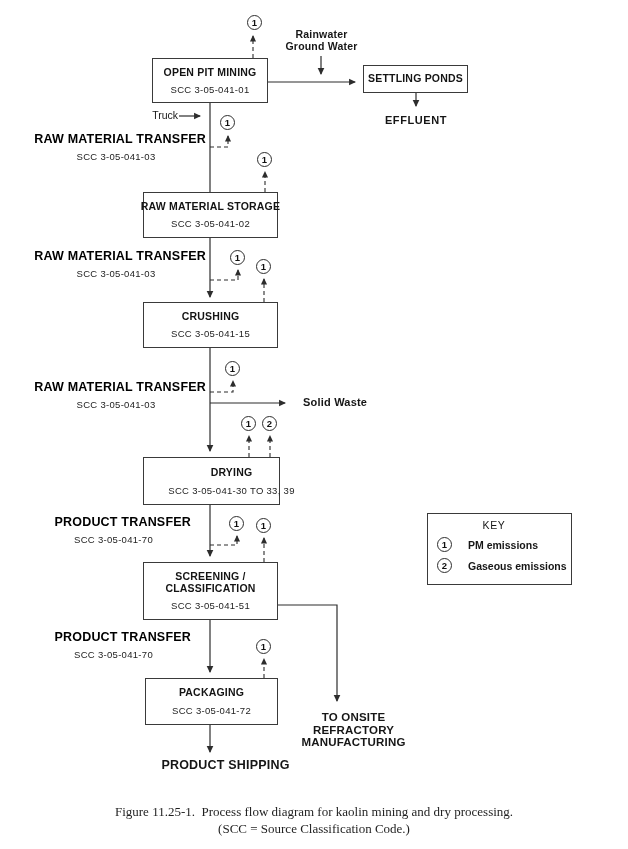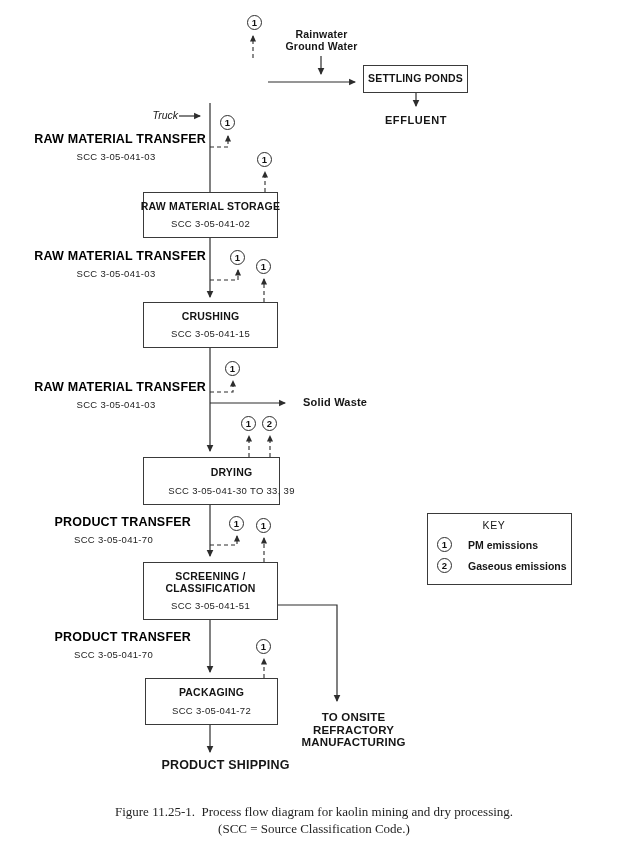--- a/index.html
+++ b/index.html
@@ -76,20 +76,24 @@
     <path d="M210 280 L238 280 L238 270" stroke="#2d2d2d" stroke-width="1.1" fill="none" stroke-dasharray="4 3" marker-end="url(#arr)"></path>
     <path d="M264 302 L264 279" stroke="#2d2d2d" stroke-width="1.1" fill="none" stroke-dasharray="4 3" marker-end="url(#arr)"></path>
     <path d="M210 392 L233 392 L233 381" stroke="#2d2d2d" stroke-width="1.1" fill="none" stroke-dasharray="4 3" marker-end="url(#arr)"></path>
     <path d="M249 457 L249 436" stroke="#2d2d2d" stroke-width="1.1" fill="none" stroke-dasharray="4 3" marker-end="url(#arr)"></path>
     <path d="M270 457 L270 436" stroke="#2d2d2d" stroke-width="1.1" fill="none" stroke-dasharray="4 3" marker-end="url(#arr)"></path>
     <path d="M210 545 L237 545 L237 536" stroke="#2d2d2d" stroke-width="1.1" fill="none" stroke-dasharray="4 3" marker-end="url(#arr)"></path>
     <path d="M264 562 L264 538" stroke="#2d2d2d" stroke-width="1.1" fill="none" stroke-dasharray="4 3" marker-end="url(#arr)"></path>
     <path d="M264 678 L264 659" stroke="#2d2d2d" stroke-width="1.1" fill="none" stroke-dasharray="4 3" marker-end="url(#arr)"></path>
   </svg>
 
+  <div class="pbox" style="left:152px;top:58px;width:116px;height:45px;">
+    <div class="ptitle">OPEN PIT MINING</div>
+    <div class="pscc">SCC 3-05-041-01</div>
+  </div>
 
   <div class="pbox" style="left:363px;top:65px;width:105px;height:28px;">
     <div class="ptitle">SETTLING PONDS</div>
   </div>
 
   <div class="pbox" style="left:143px;top:192px;width:135px;height:46px;">
     <div class="ptitle">RAW MATERIAL STORAGE</div>
     <div class="pscc">SCC 3-05-041-02</div>
   </div>
 
@@ -128,21 +132,21 @@
   <div class="badge" style="left:256px;top:518px;">1</div>
   <div class="badge" style="left:256px;top:639px;">1</div>
 
   <div class="lbl lbl-center mid-lbl" style="left:274px;top:28px;width:95px;">
     <div>Rainwater</div>
     <div>Ground Water</div>
   </div>
 
   <div class="lbl lbl-center caps-lbl" style="left:376px;top:114px;width:80px;">EFFLUENT</div>
 
-  <div class="lbl lbl-right small-lbl" style="left:138px;top:109px;width:40px;font-style:italic;">Truck</div>
+  <div class="lbl lbl-right small-lbl" style="left:138px;top:109px;width:40px;">Truck</div>
 
   <div class="lbl mid-lbl" style="left:303px;top:396px;width:90px;font-size:11px;">Solid Waste</div>
 
   <div class="lbl lbl-center big-lbl" style="left:158px;top:758px;width:135px;">PRODUCT SHIPPING</div>
 
   <div class="lbl lbl-center ref-lbl" style="left:296px;top:711px;width:115px;">
     <div>TO ONSITE</div>
     <div>REFRACTORY</div>
     <div>MANUFACTURING</div>
   </div>

